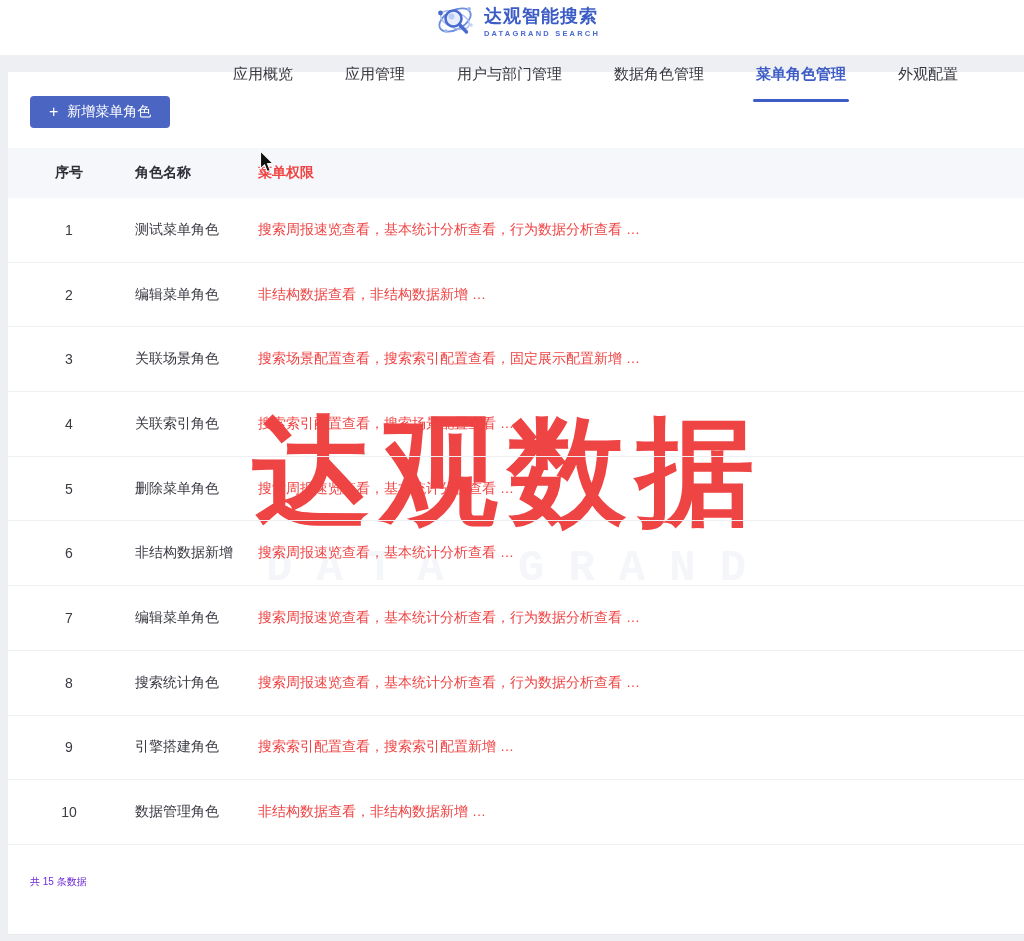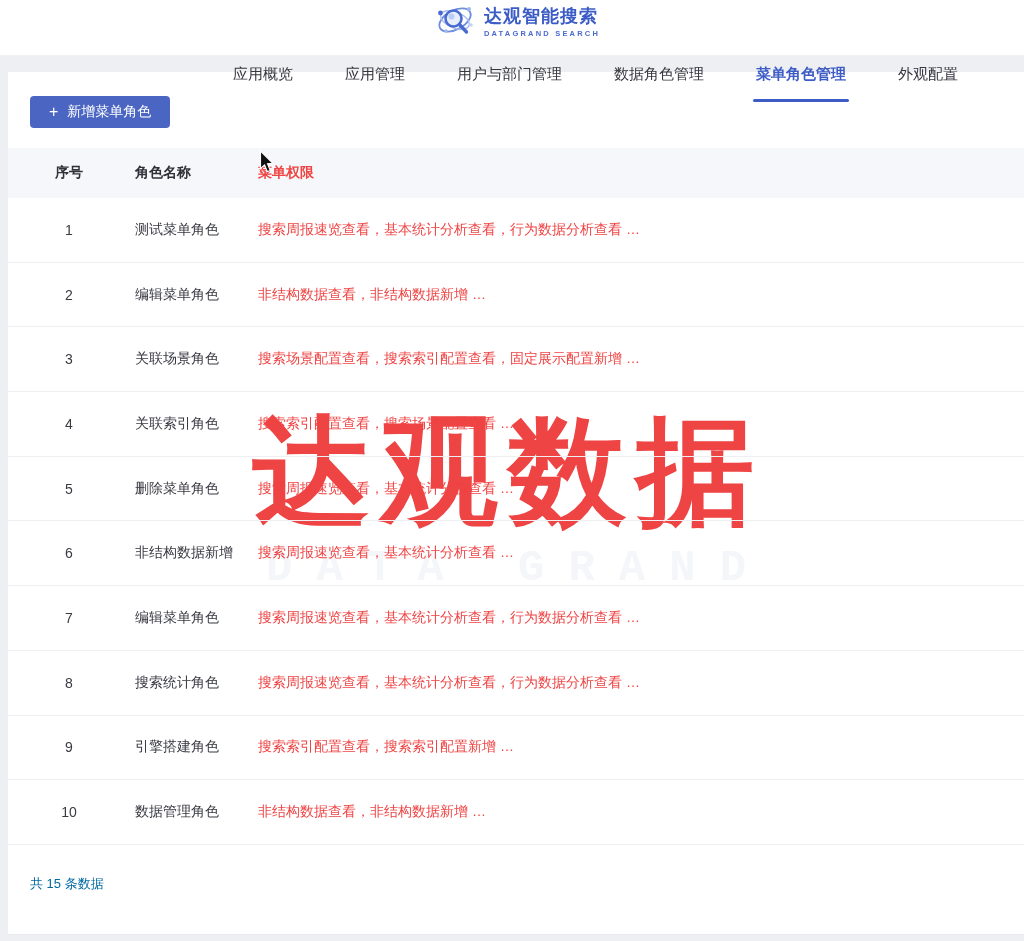--- a/index.html
+++ b/index.html
@@ -48,21 +48,21 @@
   .tbl{position:relative;z-index:1;}
   .tr{
     display:grid;grid-template-columns:48px 165px 1fr;
     padding-left:37px;align-items:center;box-sizing:border-box;
   }
   .thead{height:50px;background:#f6f7fa;font-size:14px;font-weight:700;color:#2f3038;}
   .row{height:64.7px;border-bottom:1px solid #edeff2;font-size:14px;color:#393a42;background:transparent;}
   .c-idx{text-align:center;}
   .c-role{padding-left:42px;}
   .c-perm{color:#ef4444;}
-  .tfoot{position:relative;z-index:1;padding:30px 0 0 22px;font-size:13px;color:#0369a1;}
+  .tfoot{position:relative;z-index:1;padding:30px 0 0 22px;font-size:10px;color:#6d28d9;}
   
   .cursor{position:absolute;left:259px;top:150px;z-index:20;pointer-events:none;}
 </style>
 </head>
 <body>
 
 <div class="topbar">
   <div class="brand">
     <span>
       <svg width="40" height="42" viewBox="0 0 40 42">

